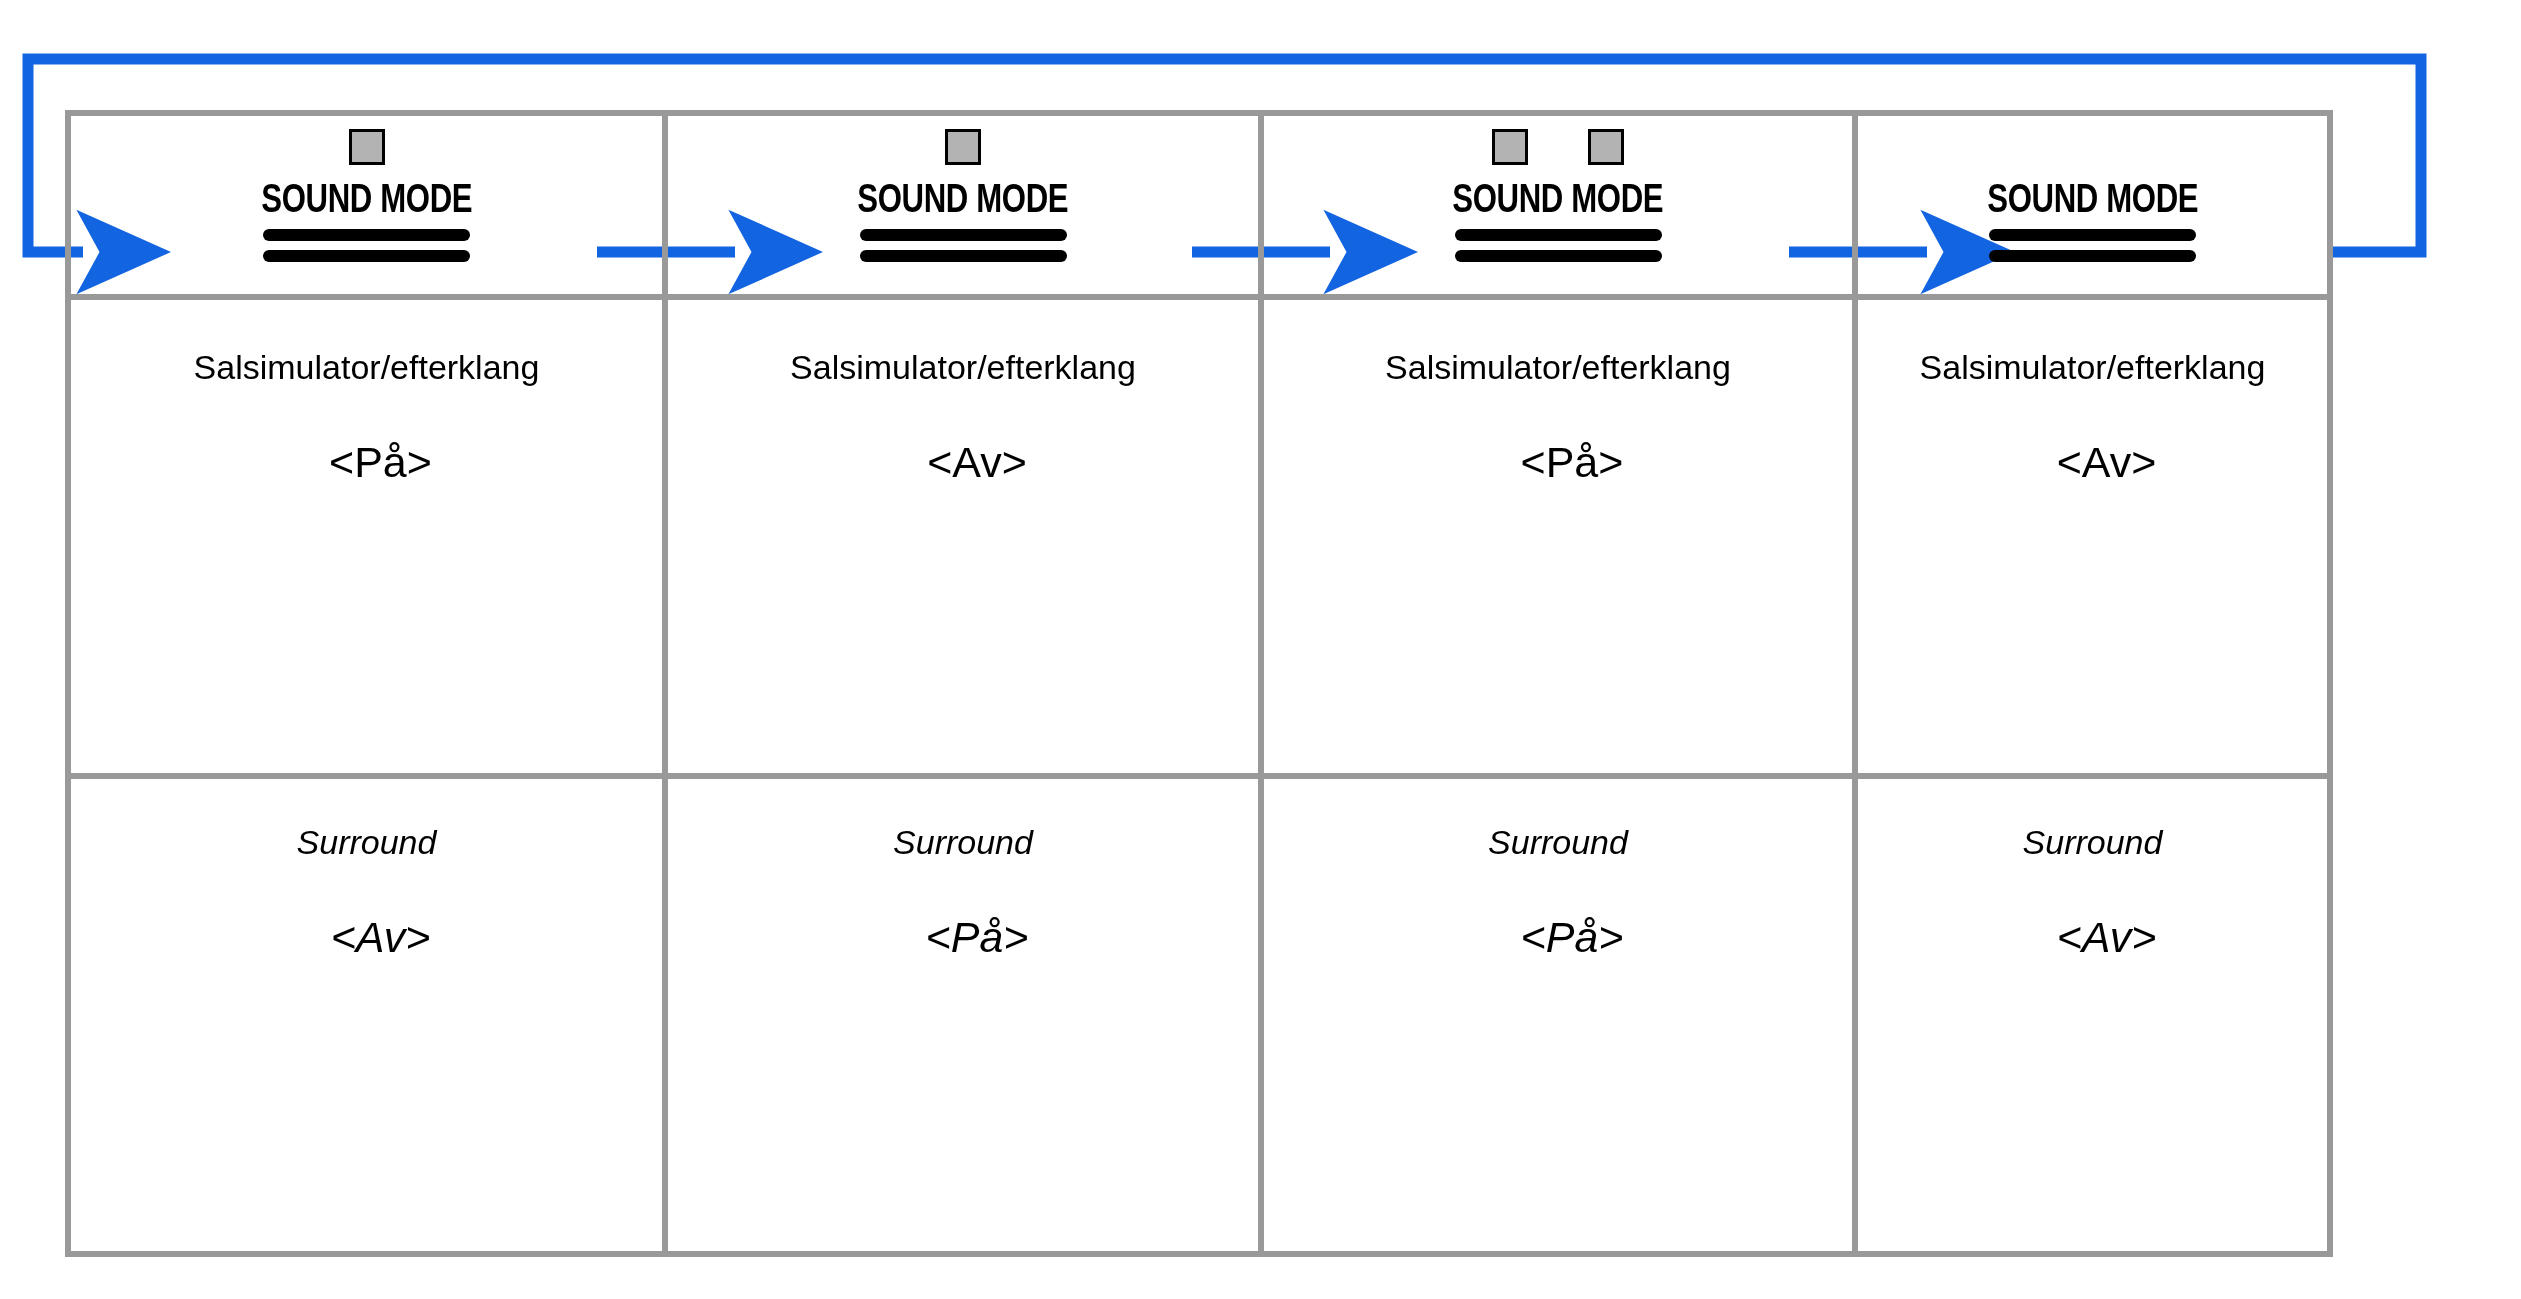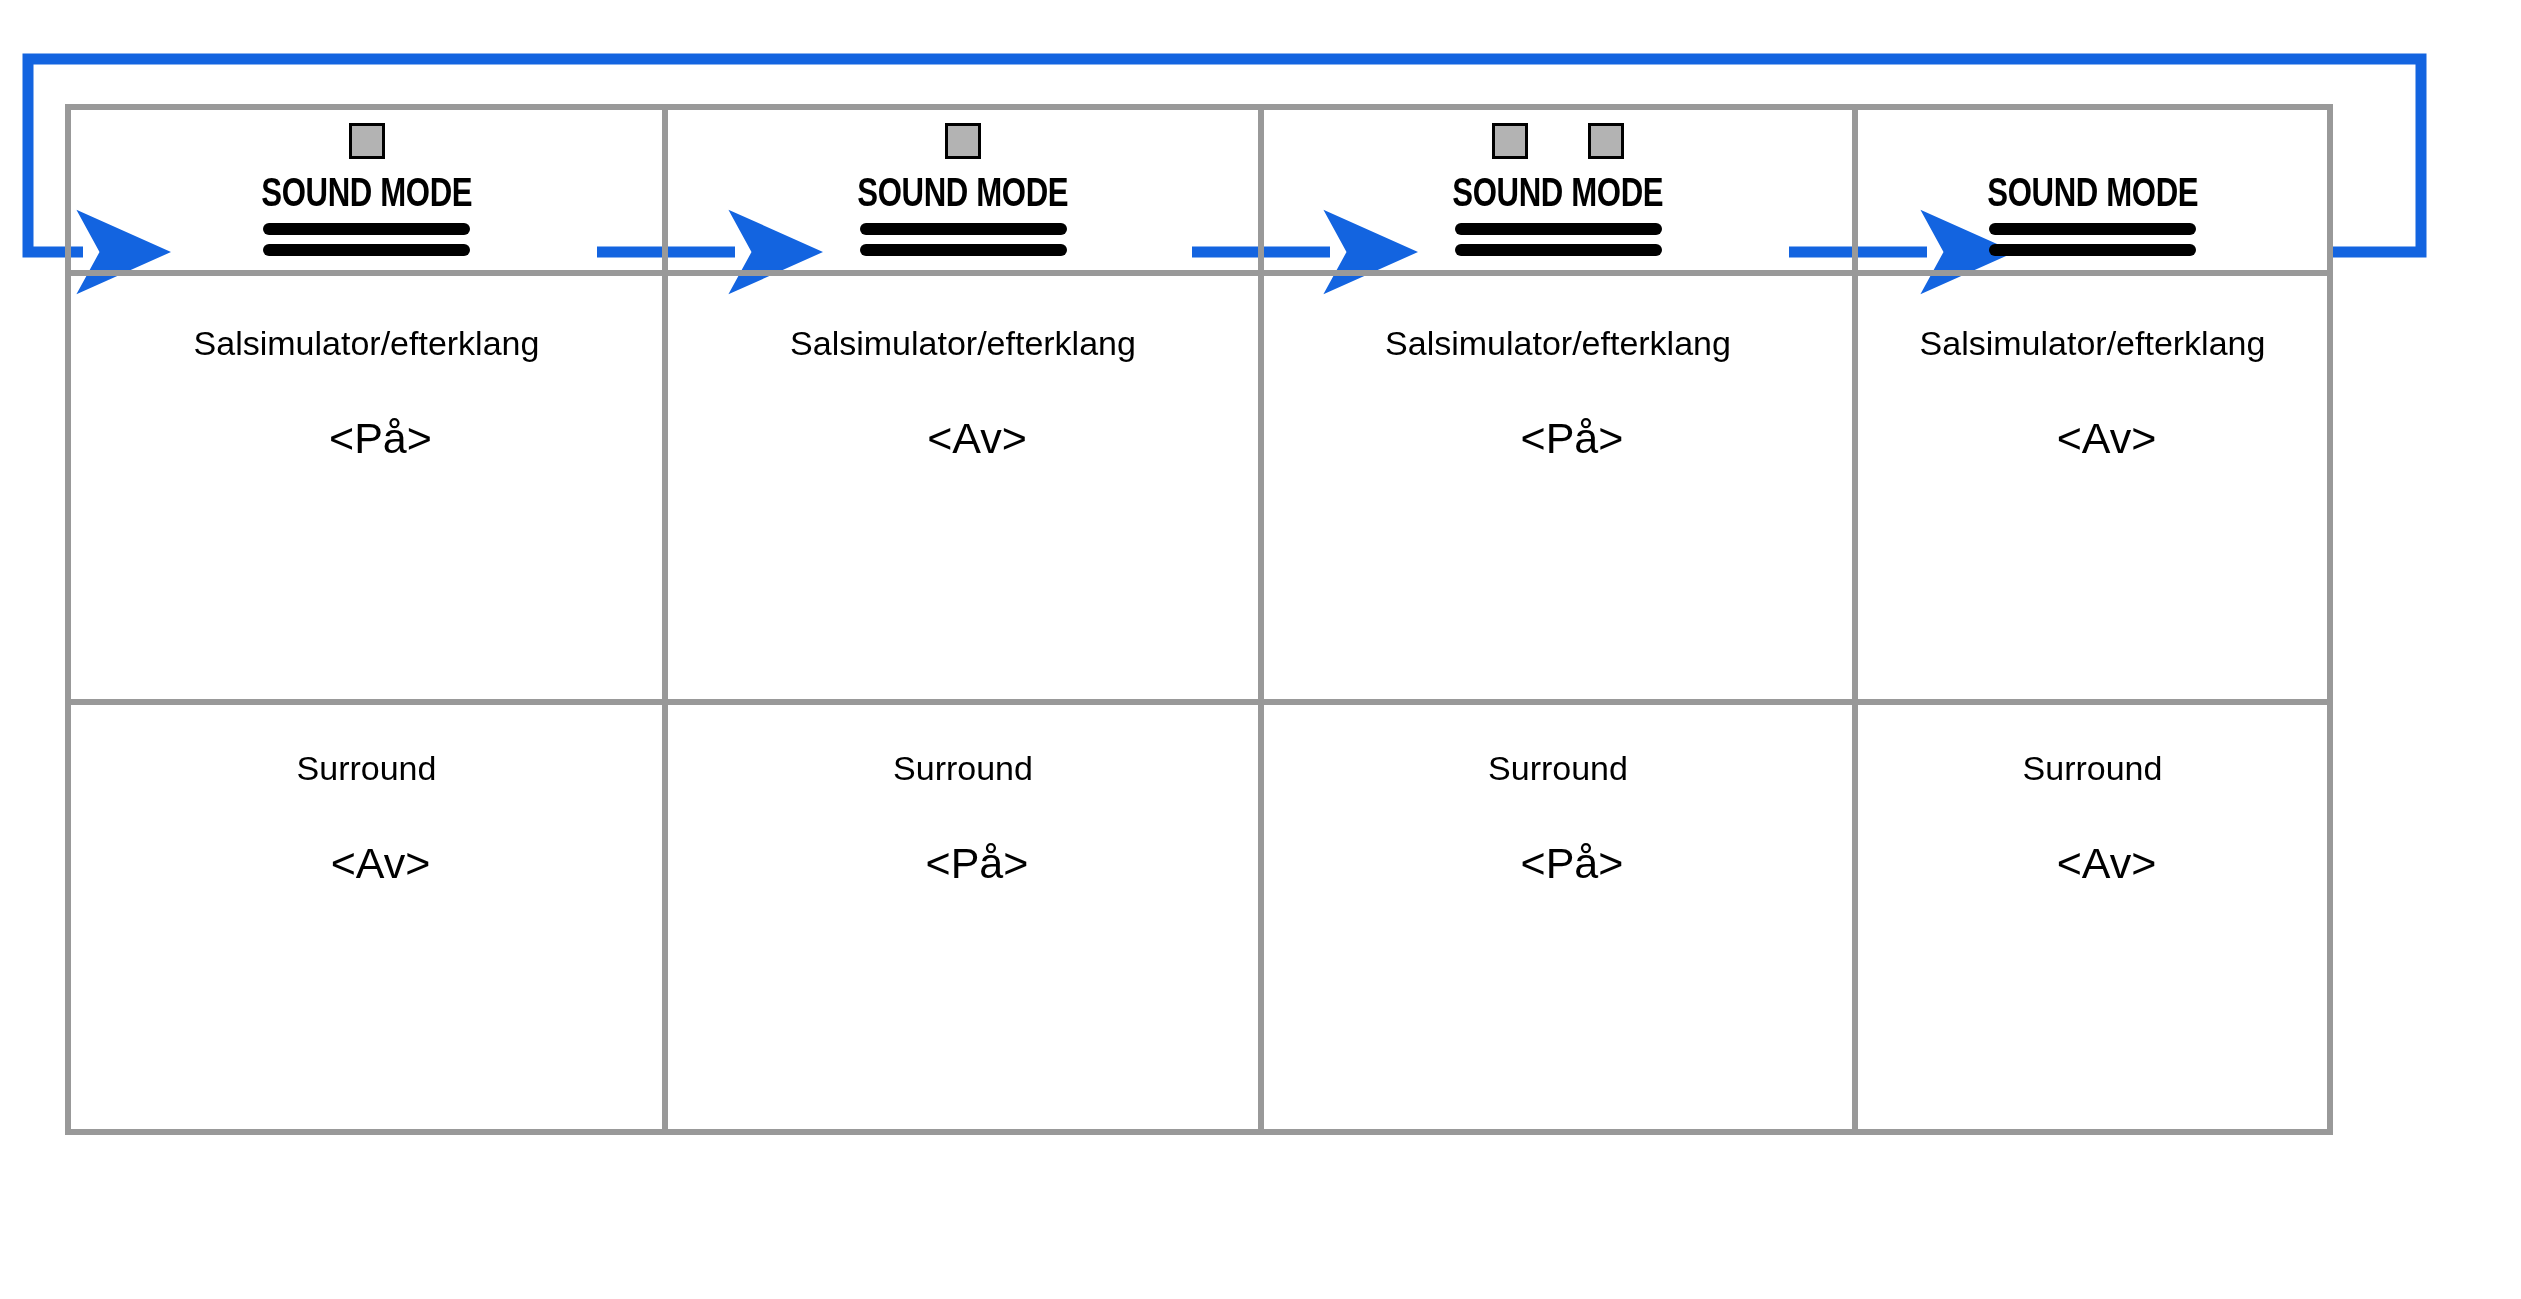--- a/index.html
+++ b/index.html
@@ -32,23 +32,23 @@
     top: 0;
     width: 2521px;
     height: 1299px;
     pointer-events: none;
   }
 
   
   #mode-table {
     position: absolute;
     left: 65px;
-    top: 104px;
+    top: 110px;
     width: 2262px;
-    height: 1031px;
+    height: 1147px;
     border-collapse: collapse;
     table-layout: fixed;
   }
   #mode-table td {
     border: 6px solid #999999;
     padding: 0;
     text-align: center;
     vertical-align: top;
     background: transparent;
   }
@@ -119,21 +119,21 @@
     white-space: nowrap;
   }
   .cell-value {
     font-size: 43px;
     line-height: 50px;
     color: #000000;
     margin-top: 45px;
     white-space: nowrap;
     padding-left: 28px;
   }
-  .row-surround .cell-inner { padding-top: 38px; }
+  .row-surround .cell-inner { padding-top: 38px; font-style: italic; }
 </style>
 </head>
 <body>
 
 <div id="canvas">
 
   <svg id="loop-layer" viewBox="0 0 2521 1299">
     <defs>
       <marker id="arrowhead" markerWidth="9" markerHeight="8" refX="0.6" refY="4" orient="auto" markerUnits="strokeWidth">
         <path d="M0,0.15 L8.6,4 L0,7.85 L2.1,4 Z" fill="#1364e0"></path>

